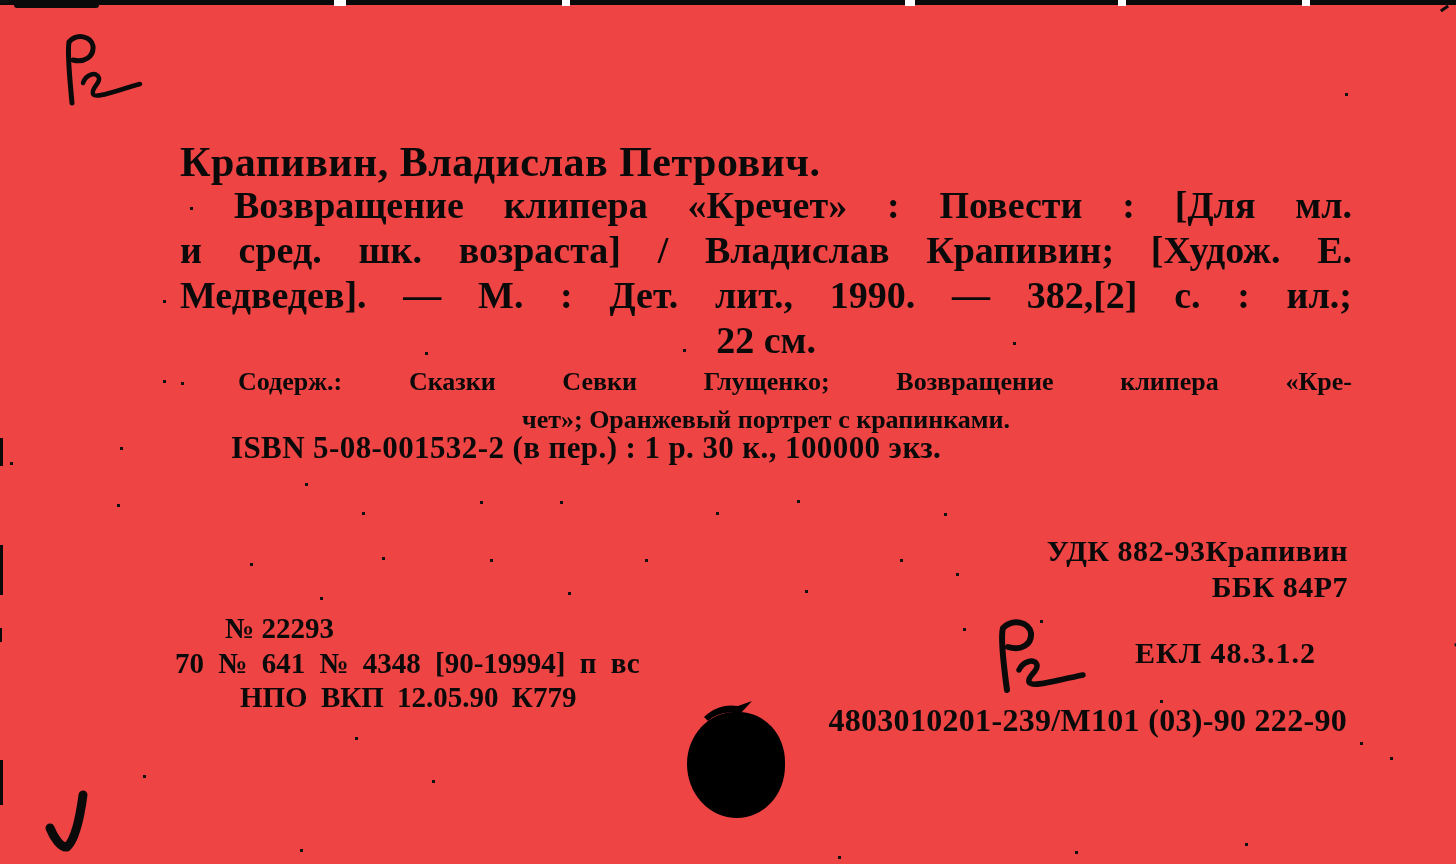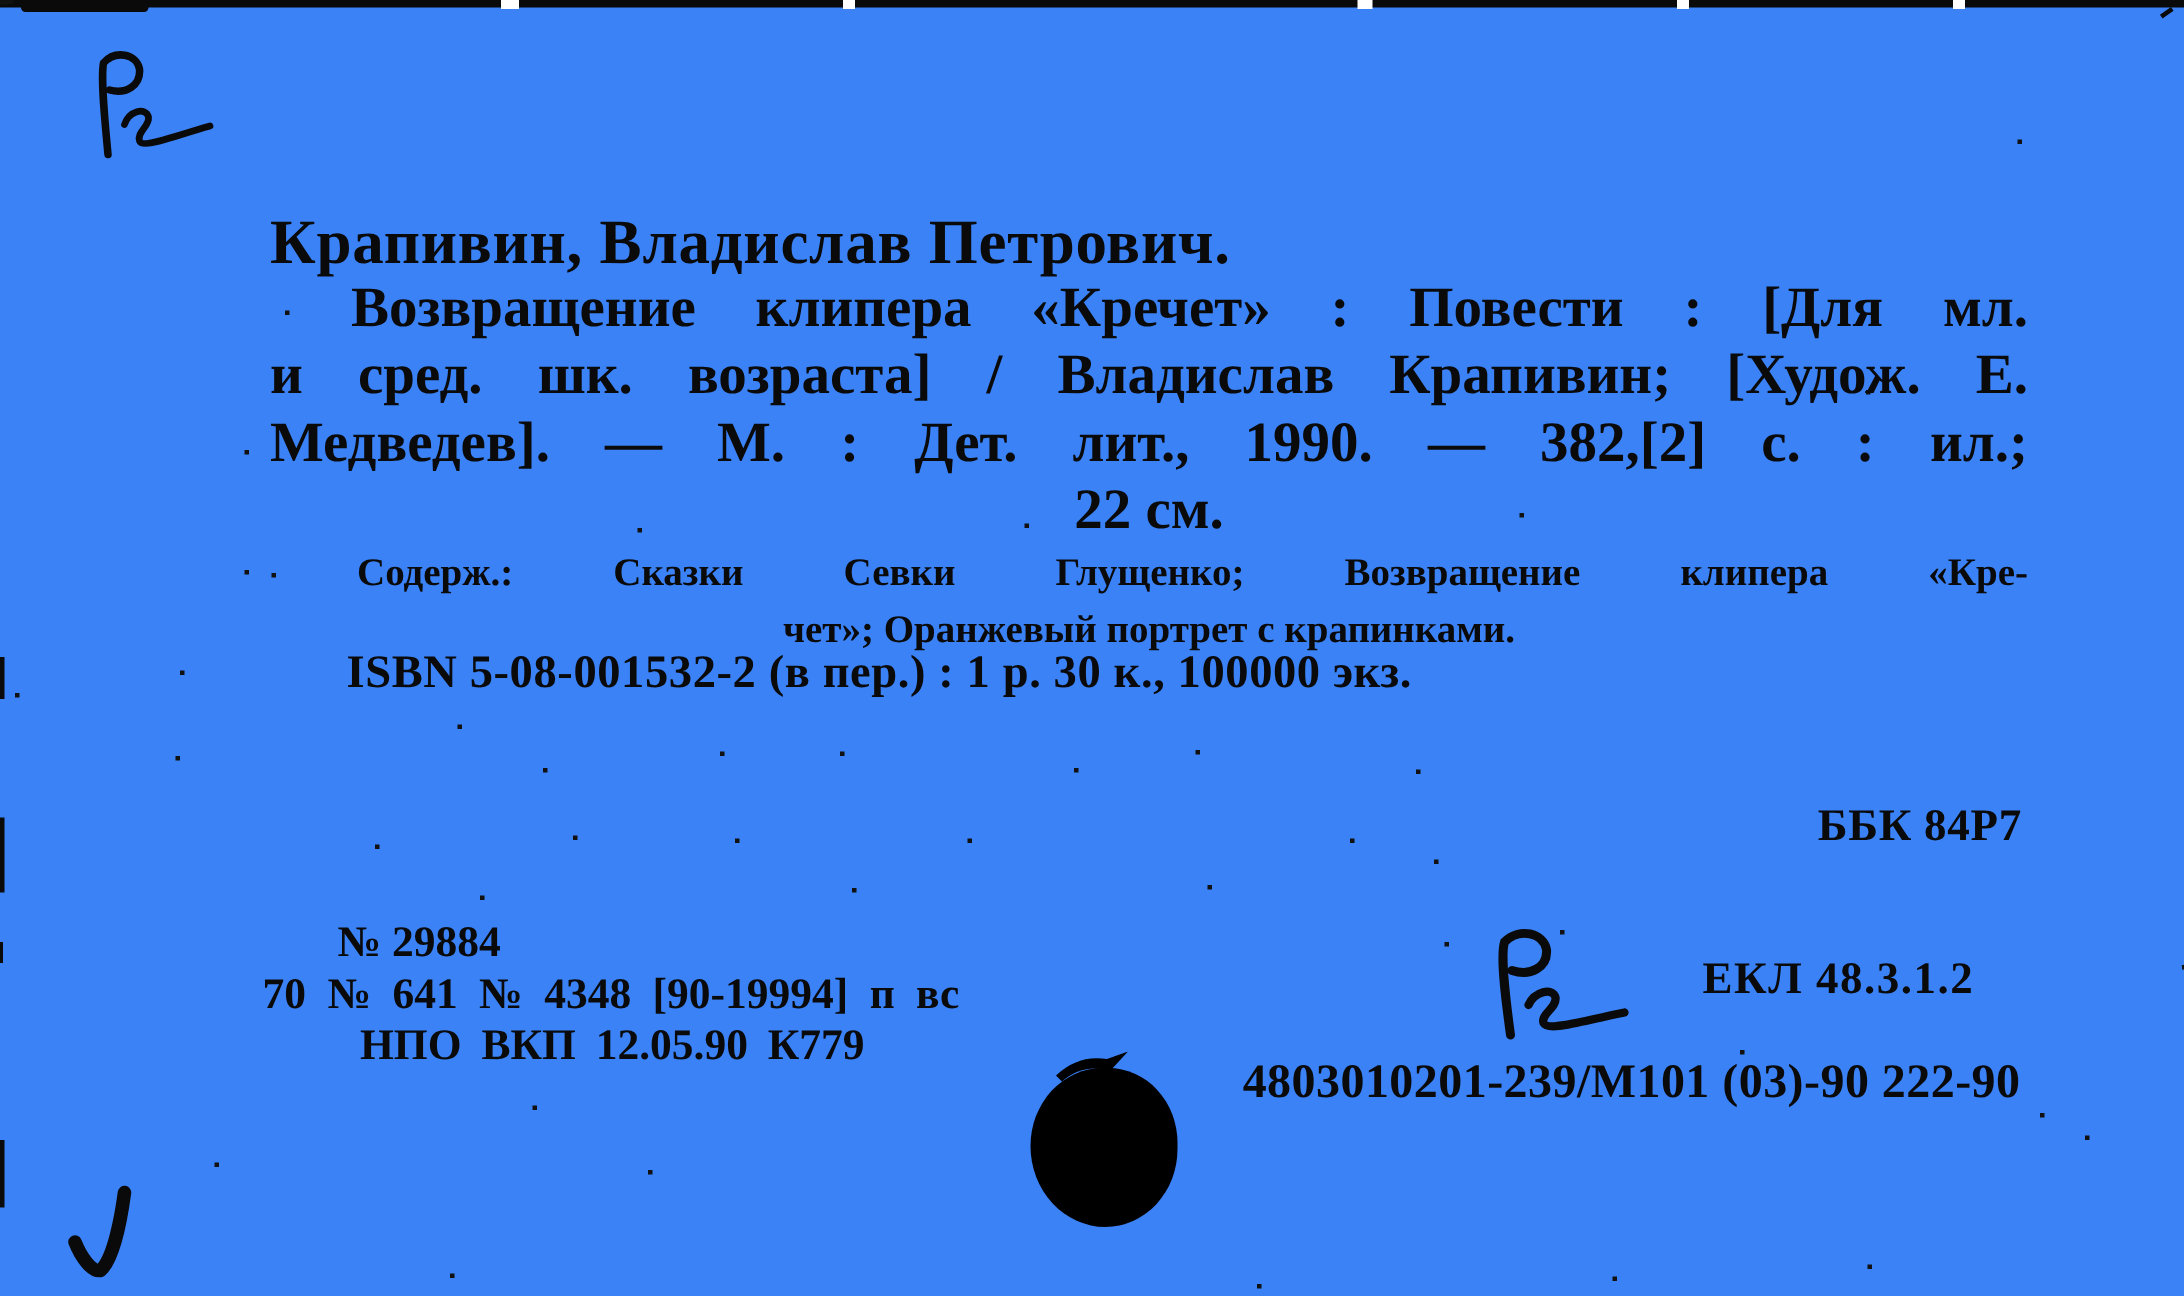--- a/index.html
+++ b/index.html
@@ -1,21 +1,21 @@
 <!DOCTYPE html>
 <html><head>
 <meta charset="utf-8">
 <style>
   * { margin: 0; padding: 0; box-sizing: border-box; }
   html, body { background: #e8e8e8; }
   .scan {
     position: relative;
     width: 1456px;
     height: 864px;
-    background: #3b82f6;
+    background: #ef4444;
     overflow: hidden;
     font-family: "Liberation Serif", "DejaVu Serif", serif;
     font-weight: 700;
     color: #0a0a0a;
   }
   .abs { position: absolute; }
 
   
   .title-line {
     left: 180px; top: 138px; width: 1176px;
@@ -123,25 +123,26 @@
   </div>
 
   <div class="abs contents-block">
     <div class="jline indent">Содерж.: Сказки Севки Глущенко; Возвращение клипера «Кре-</div>
     <div class="plain">чет»; Оранжевый портрет с крапинками.</div>
   </div>
 
   <div class="abs isbn-line">ISBN 5-08-001532-2 (в пер.) : 1 р. 30 к., 100000 экз.</div>
 
   <div class="abs udc-block">
+    <div>УДК 882-93Крапивин</div>
     <div>ББК 84Р7</div>
   </div>
 
   <div class="abs codes-block">
-    <div class="ln1">№ 29884</div>
+    <div class="ln1">№ 22293</div>
     <div class="ln2">70 № 641 № 4348 [90-19994] п вс</div>
     <div class="ln3">НПО ВКП 12.05.90 К779</div>
   </div>
 
   <div class="abs" style="left:983px;top:618px;" title="Р2">
     <svg width="110" height="85" viewBox="0 0 110 85">
       <path class="stroke" stroke-width="6" d="M24,72 C21,50 17,20 20,10 C30,0 46,4 48,15 C49,27 37,33 25,29"></path>
       <path class="stroke" stroke-width="5.5" d="M36,52 C40,43 52,40 54,47 C55,54 44,58 46,64 C49,70 70,63 100,57"></path>
     </svg>
   </div>

